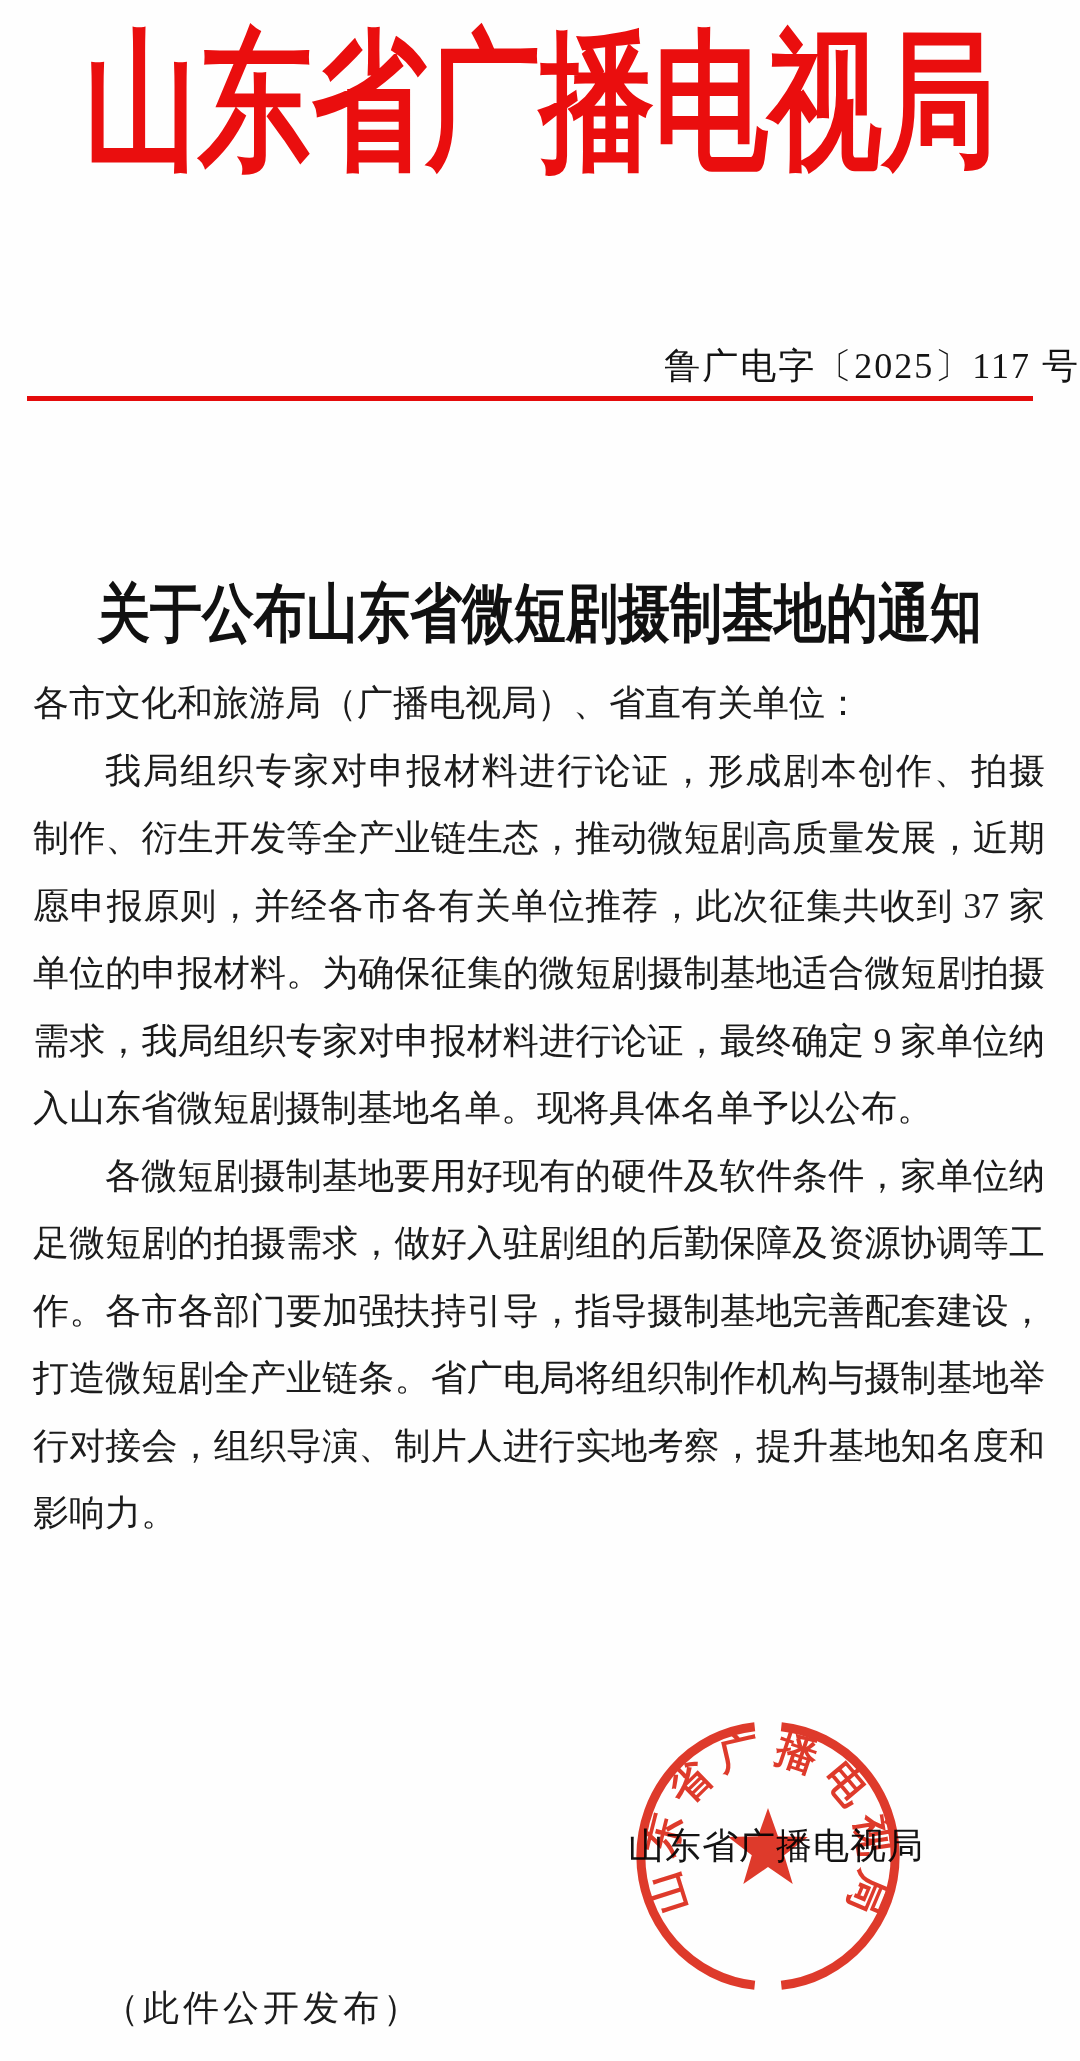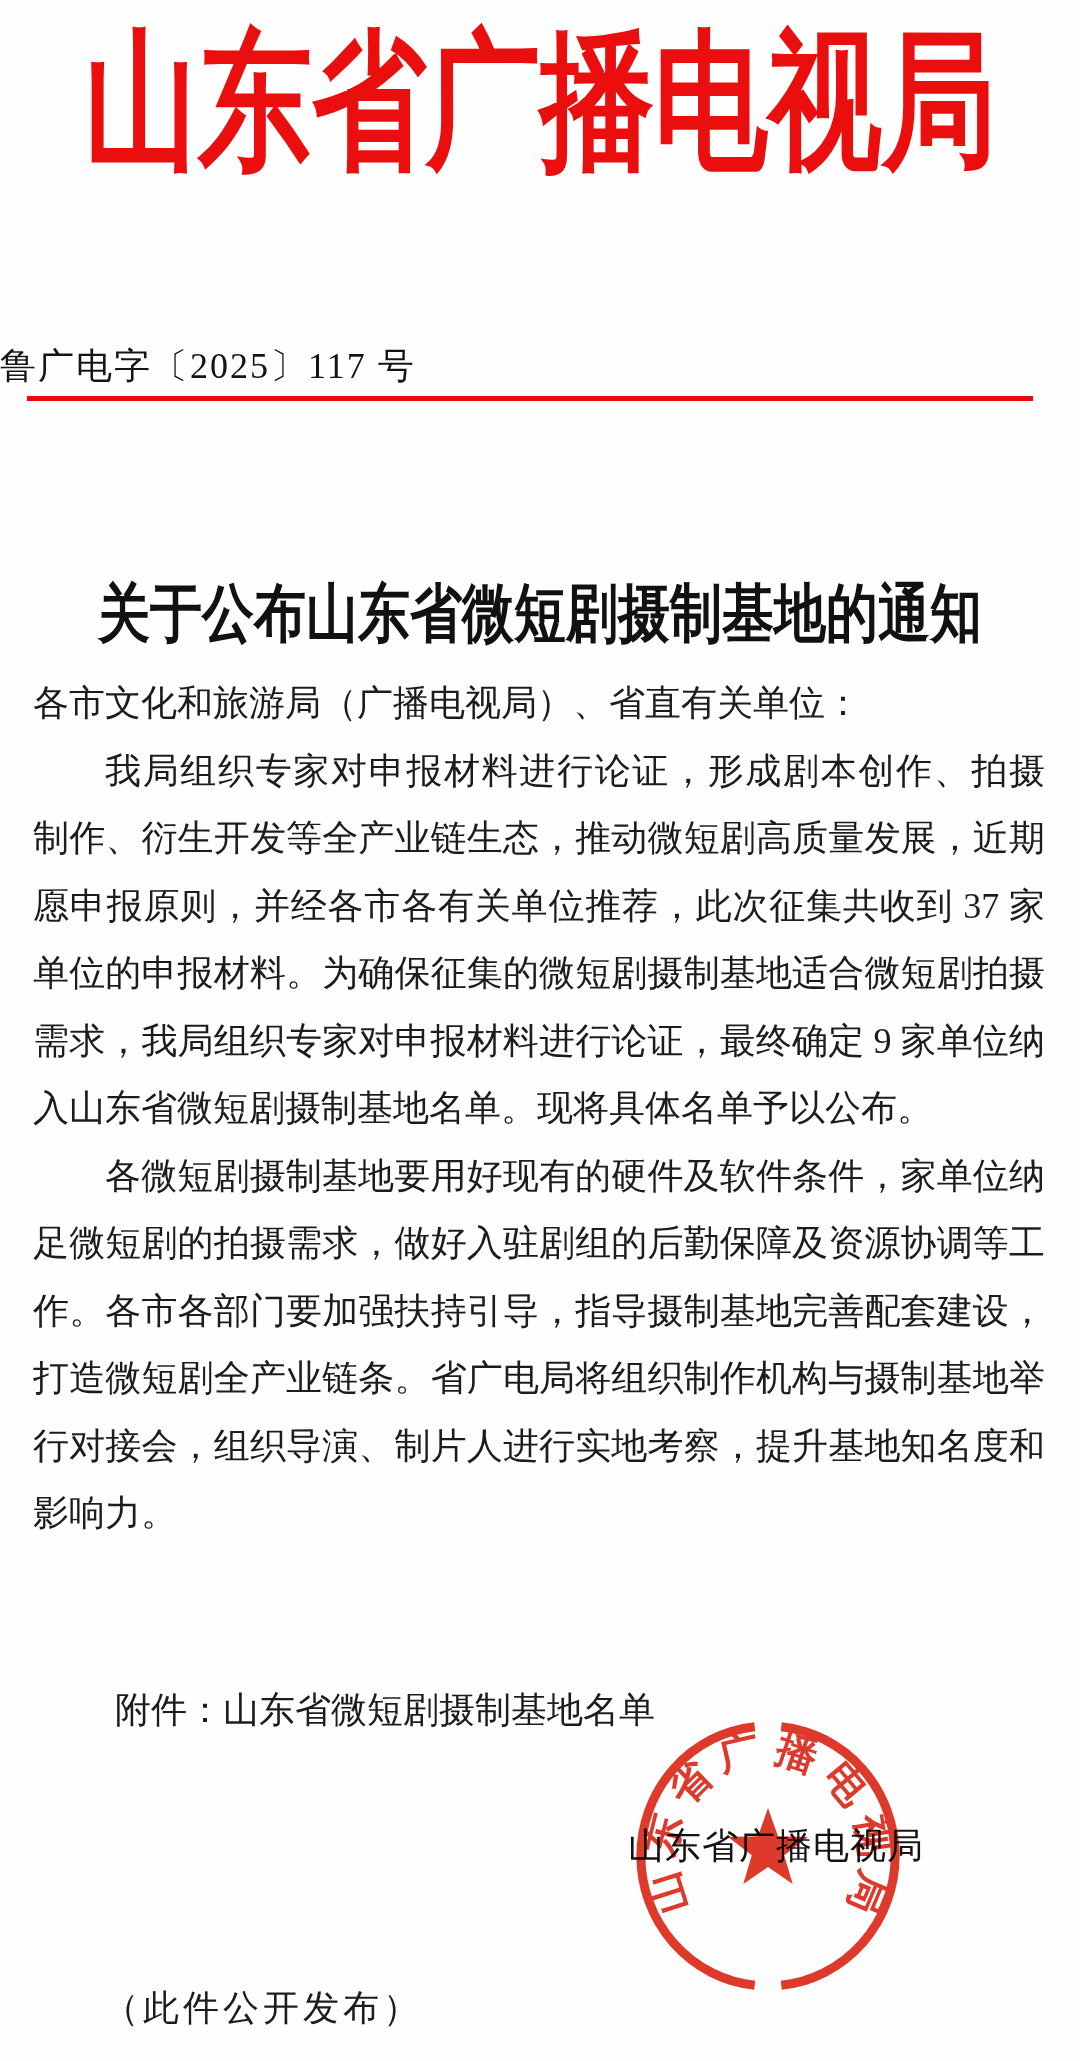--- a/index.html
+++ b/index.html
@@ -6,21 +6,21 @@
   .page{
     position:relative;width:1080px;height:2061px;background:#fefefe;
     font-family:"Liberation Serif", serif;color:#1e1e1e;overflow:hidden;
   }
   .agency-head{
     position:absolute;top:28px;left:0;width:100%;text-align:center;
     font-size:114px;line-height:114px;font-weight:bold;color:#ea0e0e;
     transform:scaleY(1.32);transform-origin:top center;white-space:nowrap;
   }
   .doc-number{
-    position:absolute;top:344px;left:0;width:100%;text-align:left;
+    position:absolute;top:344px;left:0;width:100%;text-align:right;
     font-size:36px;line-height:44px;letter-spacing:2px;color:#141414;
   }
   .red-divider{
     position:absolute;left:27px;top:396px;width:1006px;height:5px;
     background:#e40c0c;
   }
   .notice-title{
     position:absolute;top:578px;left:0;width:100%;text-align:center;
     font-size:52px;line-height:60px;font-weight:bold;color:#111;
     transform:scaleY(1.22);transform-origin:top center;white-space:nowrap;
@@ -78,21 +78,20 @@
     <div class="line j">需求，我局组织专家对申报材料进行论证，最终确定 9 家单位纳</div>
     <div class="line">入山东省微短剧摄制基地名单。现将具体名单予以公布。</div>
     <div class="line j in">各微短剧摄制基地要用好现有的硬件及软件条件，家单位纳</div>
     <div class="line j">足微短剧的拍摄需求，做好入驻剧组的后勤保障及资源协调等工</div>
     <div class="line j">作。各市各部门要加强扶持引导，指导摄制基地完善配套建设，</div>
     <div class="line j">打造微短剧全产业链条。省广电局将组织制作机构与摄制基地举</div>
     <div class="line j">行对接会，组织导演、制片人进行实地考察，提升基地知名度和</div>
     <div class="line">影响力。</div>
   </div>
 
-  <div class="attachment-line">附件：山东省微短剧摄制基地名单</div>
 
   <div class="signature-name">山东省广播电视局</div>
 
 
   <svg class="official-seal" viewBox="0 0 290 290" xmlns="http://www.w3.org/2000/svg">
 
     <path d="M131.7,15.7 A127,130 0 0 0 131.7,274.3" fill="none" stroke="#dd2b1b" stroke-width="9"></path>
     <path d="M158.3,274.3 A127,130 0 0 0 158.3,15.7" fill="none" stroke="#dd2b1b" stroke-width="9"></path>
 
     <polygon fill="#dd2b1b" points="145,97 155,125.2 184.9,126 161.2,144.3 169.7,173 145,156 120.3,173 128.8,144.3 105.1,126 135,125.2"></polygon>

